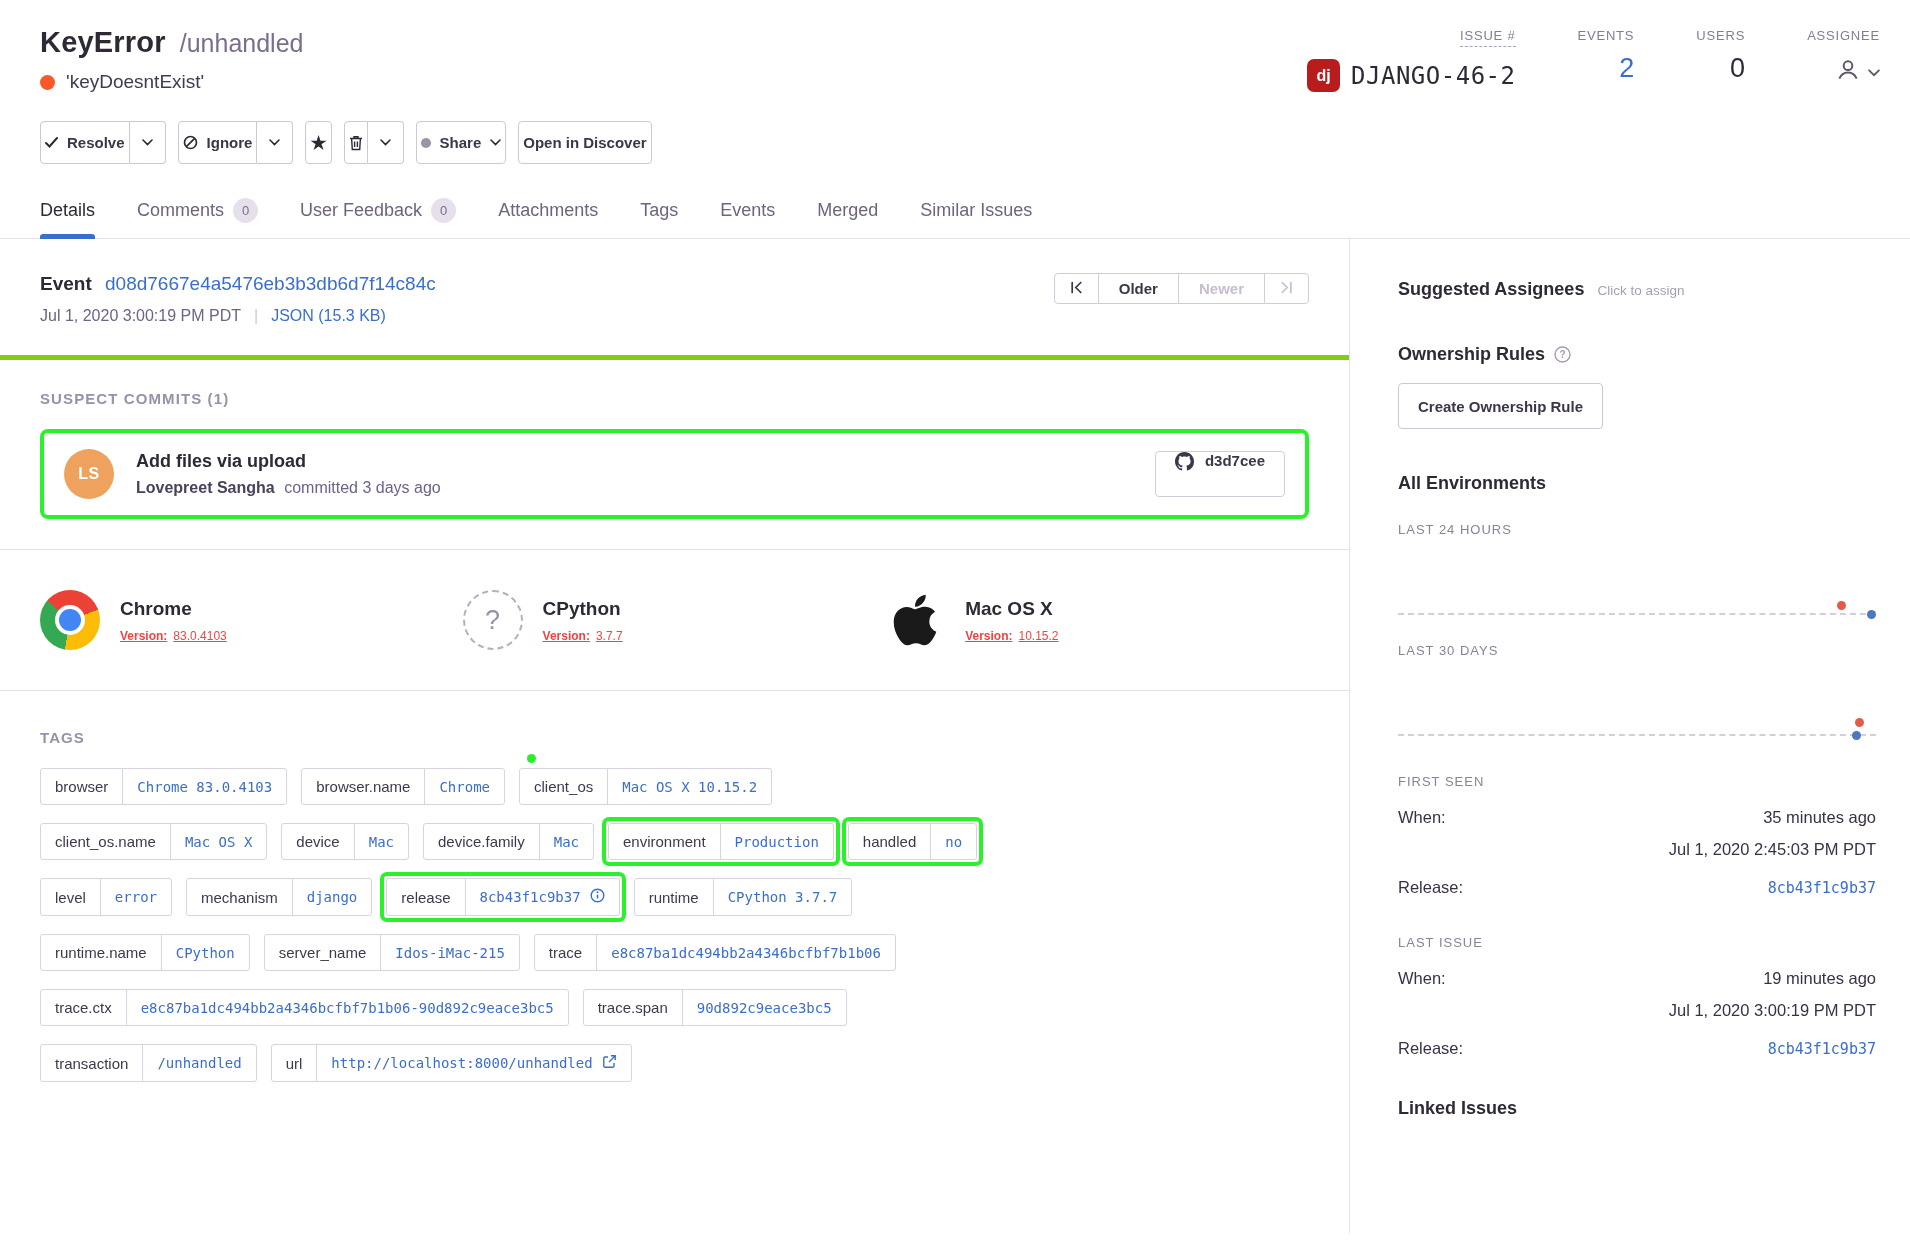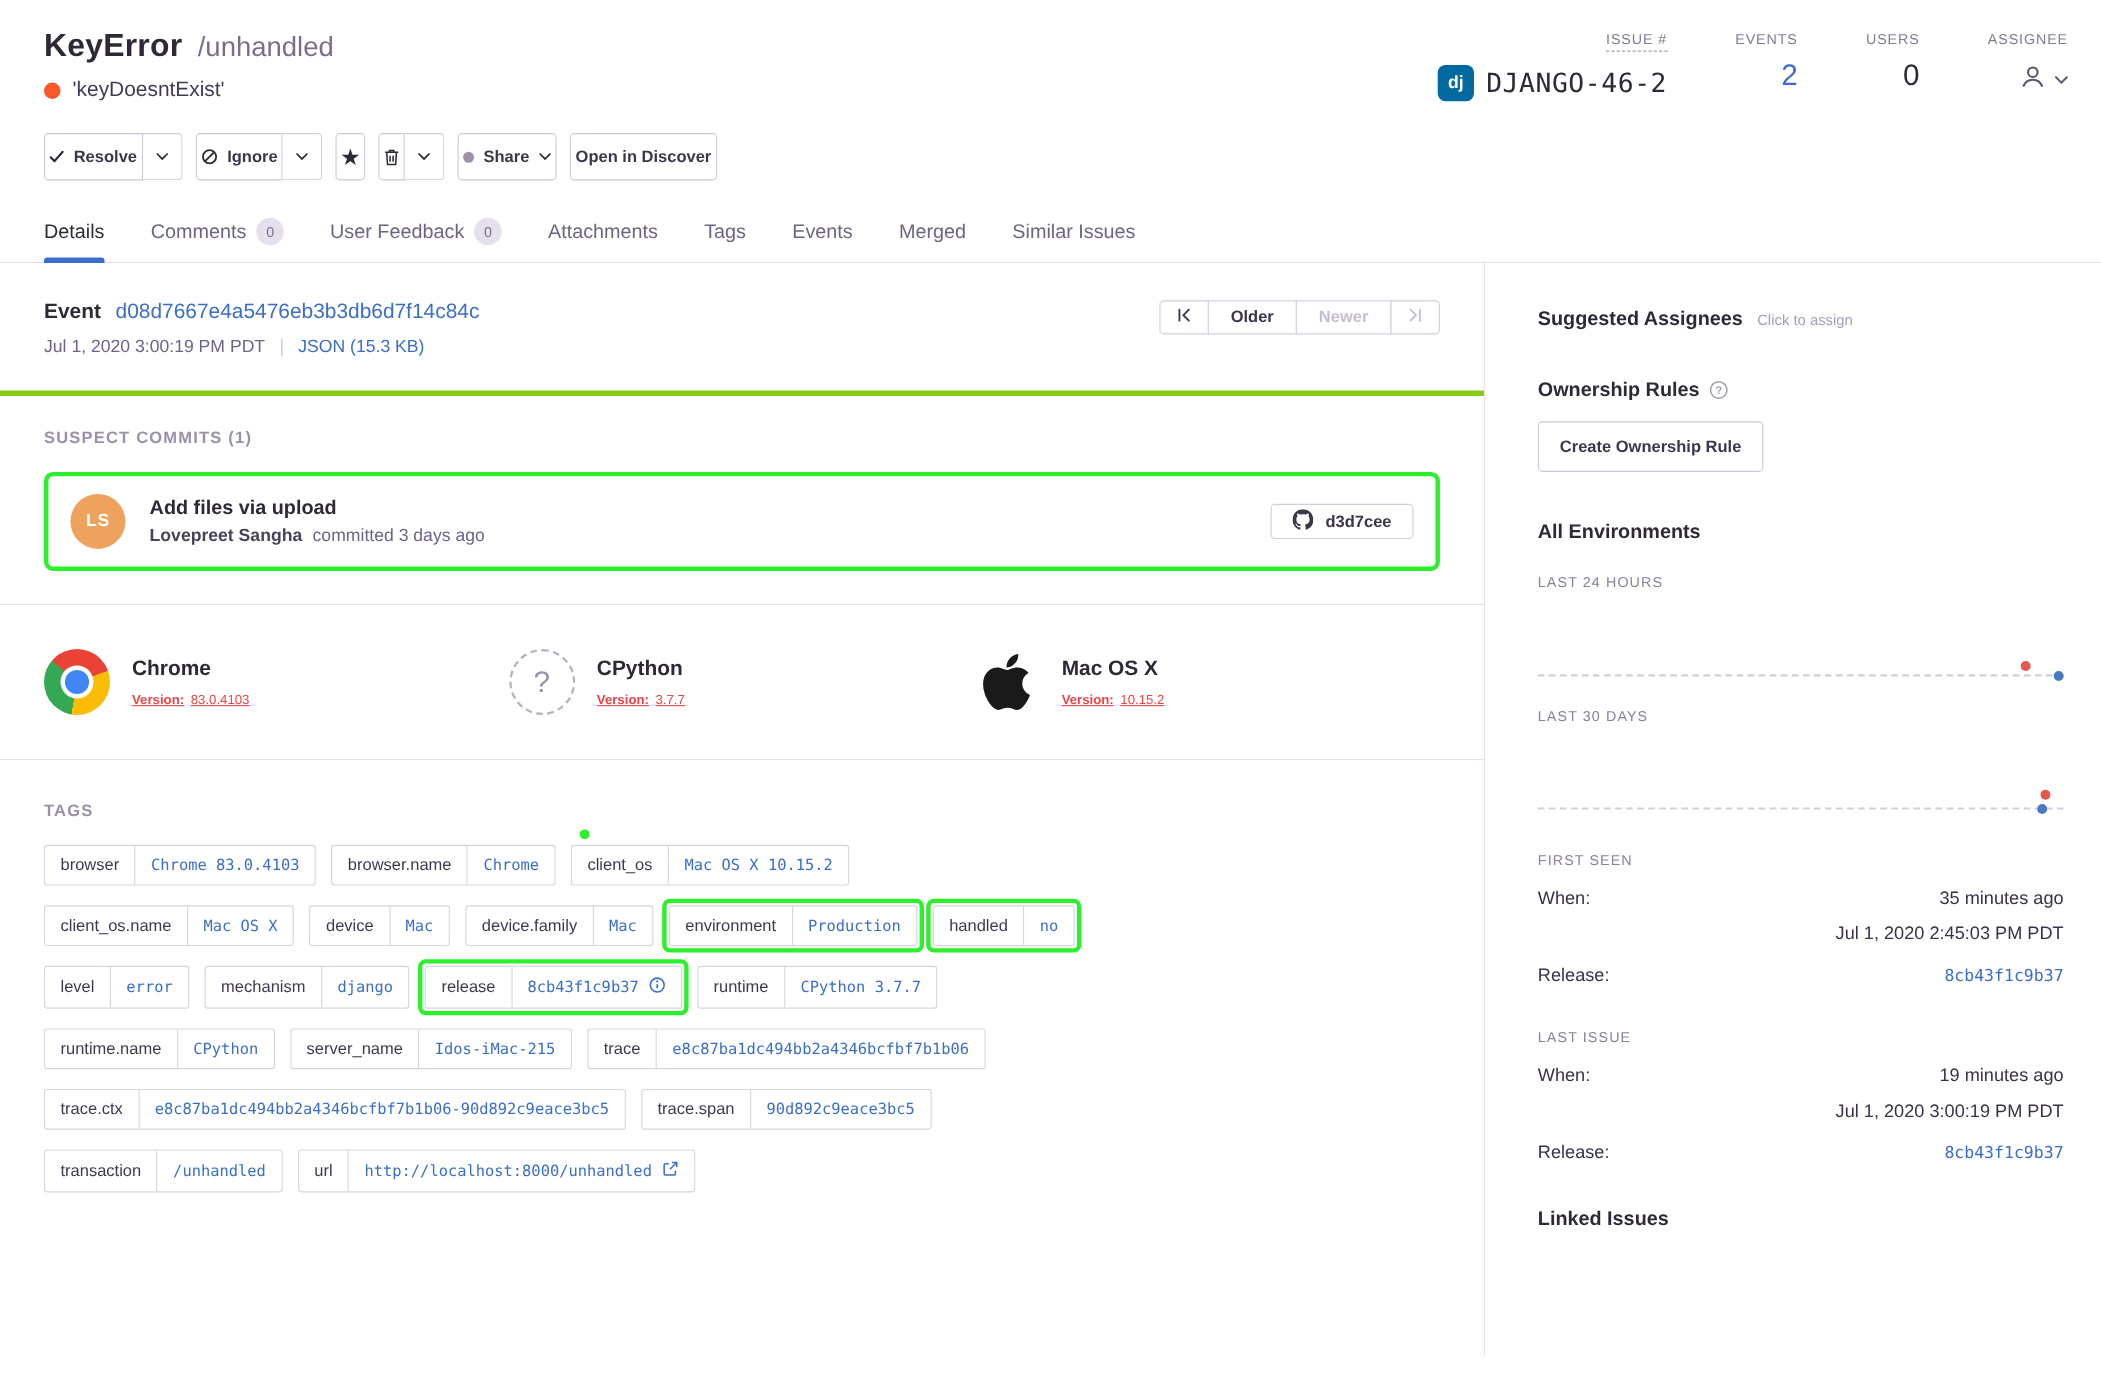--- a/index.html
+++ b/index.html
@@ -21,21 +21,21 @@
   .message-row { margin-top: 12px; display: flex; align-items: center; gap: 11px; font-size: 19px; color: #433a52; }
   .level-dot { width: 15px; height: 15px; border-radius: 50%; background: #f8582a; flex: none; }
 
   .header-stats { display: flex; gap: 62px; align-items: flex-start; padding-top: 2px; }
   .stat { display: flex; flex-direction: column; align-items: flex-end; gap: 12px; }
   .stat-label { font-size: 13px; letter-spacing: .8px; color: #857b93; }
   .stat-label.dotted { border-bottom: 1px dashed #aaa1b6; padding-bottom: 3px; }
   .stat-value { font-size: 27px; line-height: 1; }
   .stat-value.blue { color: #3b6ecc; }
   .issue-id-row { display: flex; align-items: center; gap: 11px; }
-  .dj-badge { width: 33px; height: 33px; border-radius: 7px; background: #0369a1; color: #fff;
+  .dj-badge { width: 33px; height: 33px; border-radius: 7px; background: #b91c1c; color: #fff;
               font-weight: 700; font-size: 16px; display: flex; align-items: center; justify-content: center; }
   .issue-id { font-size: 24px; letter-spacing: .5px; }
   .assignee-val { display: flex; align-items: center; gap: 7px; color: #5e5468; padding-top: 2px; }
 
   
   .toolbar { display: flex; gap: 12px; padding: 28px 40px 0; align-items: center; }
   .btn-group { display: inline-flex; }
   .btn { display: inline-flex; align-items: center; gap: 9px; height: 43px; padding: 0 4px;
          border: 1px solid #cfc7d8; border-radius: 4px; font-size: 15px; font-weight: 600; color: #3d3548; }
   .btn-group .btn.main-seg { border-top-right-radius: 0; border-bottom-right-radius: 0; }
@@ -82,21 +82,21 @@
   
   .commit-hl { border: 4px solid #2bf12b; border-radius: 8px; padding: 16px 20px; }
   .commit-row { display: flex; align-items: center; gap: 22px; }
   .commit-avatar { width: 50px; height: 50px; border-radius: 50%; background: #efa15e; color: #fff;
                    font-size: 16px; font-weight: 600; letter-spacing: .5px;
                    display: flex; align-items: center; justify-content: center; flex: none; }
   .commit-text { flex: 1 1 auto; }
   .commit-msg { font-size: 18px; font-weight: 700; }
   .commit-author { margin-top: 7px; font-size: 16px; color: #6f6287; }
   .commit-author .author-name { color: #4a415a; font-weight: 600; margin-right: 5px; }
-  .sha-btn { display: inline-flex; align-items: center; gap: 11px; height: 32px; padding: 0 19px;
+  .sha-btn { display: inline-flex; gap: 11px; height: 46px; padding: 0 19px;
              border: 1px solid #d3ccdc; border-radius: 4px; font-size: 15px; font-weight: 600; color: #3d3548; }
 
   
   .contexts { display: flex; padding: 40px 40px; border-bottom: 1px solid #e4dfe9; }
   .context-item { width: 33.3%; display: flex; align-items: center; gap: 20px; }
   .ctx-icon { width: 60px; height: 60px; flex: none; display: flex; align-items: center; justify-content: center; }
   .chrome-icon { width: 60px; height: 60px; border-radius: 50%; position: relative;
                  background: conic-gradient(from -50deg, #ea4335 0 33.3%, #fbbc05 0 66.6%, #34a853 0 100%); }
   .chrome-icon::before { content: ""; position: absolute; inset: 15px; background: #fff; border-radius: 50%; }
   .chrome-icon::after { content: ""; position: absolute; inset: 19px; background: #4285f4; border-radius: 50%; }

